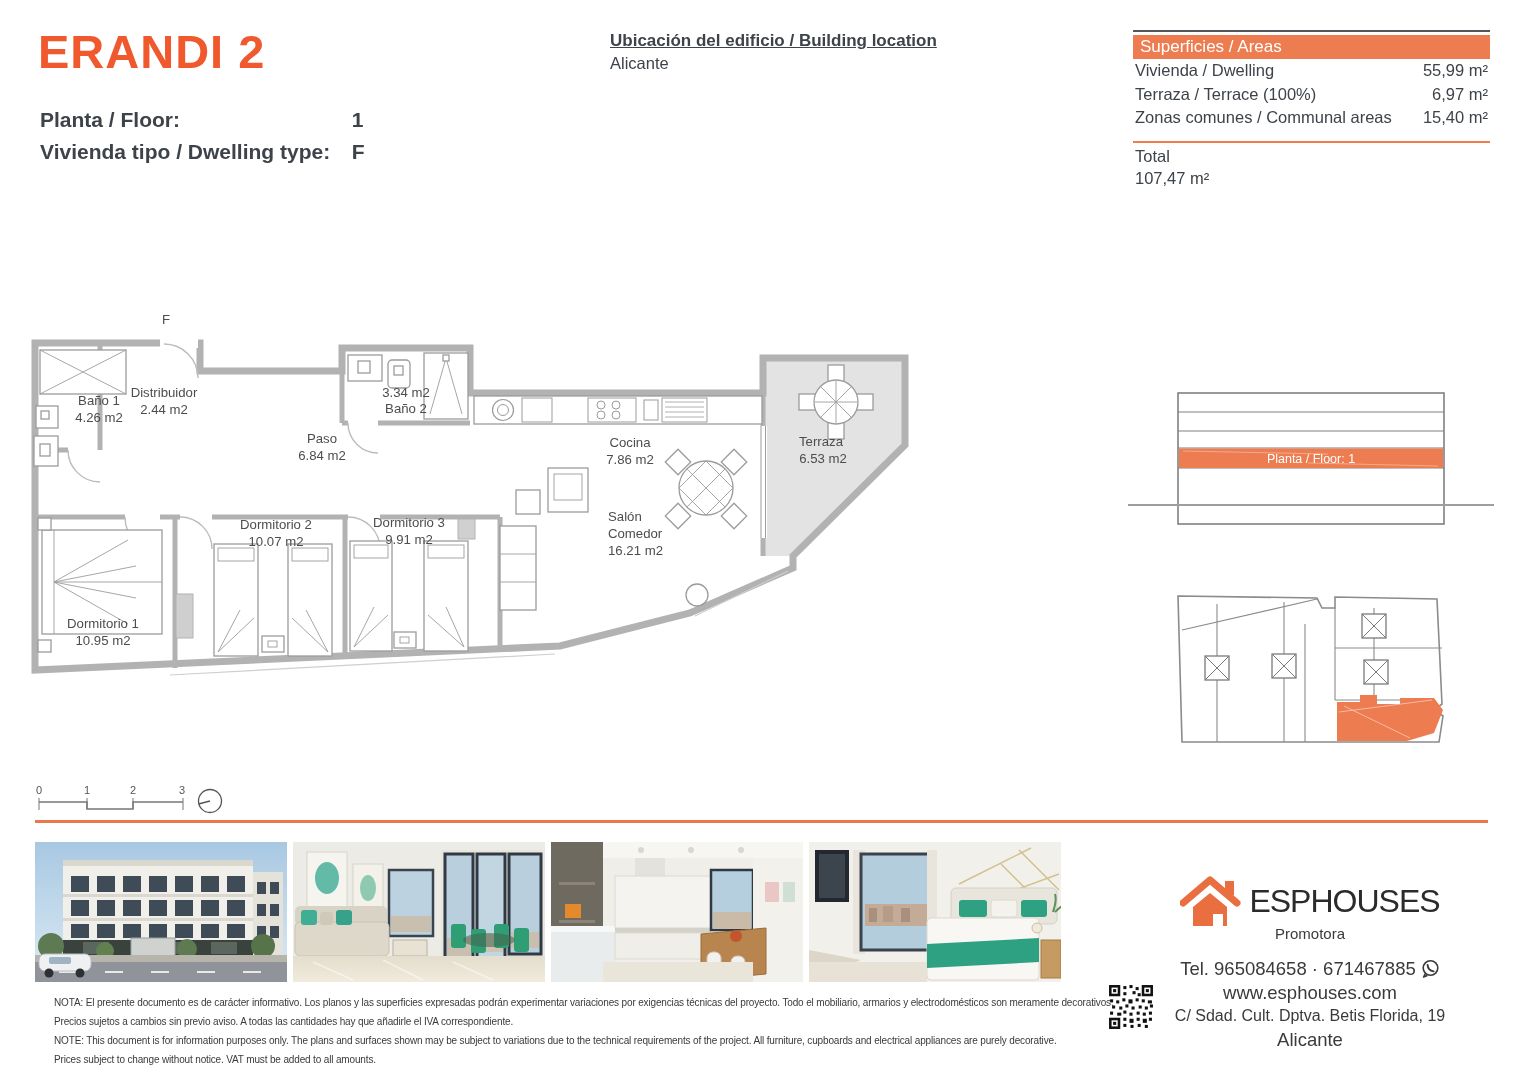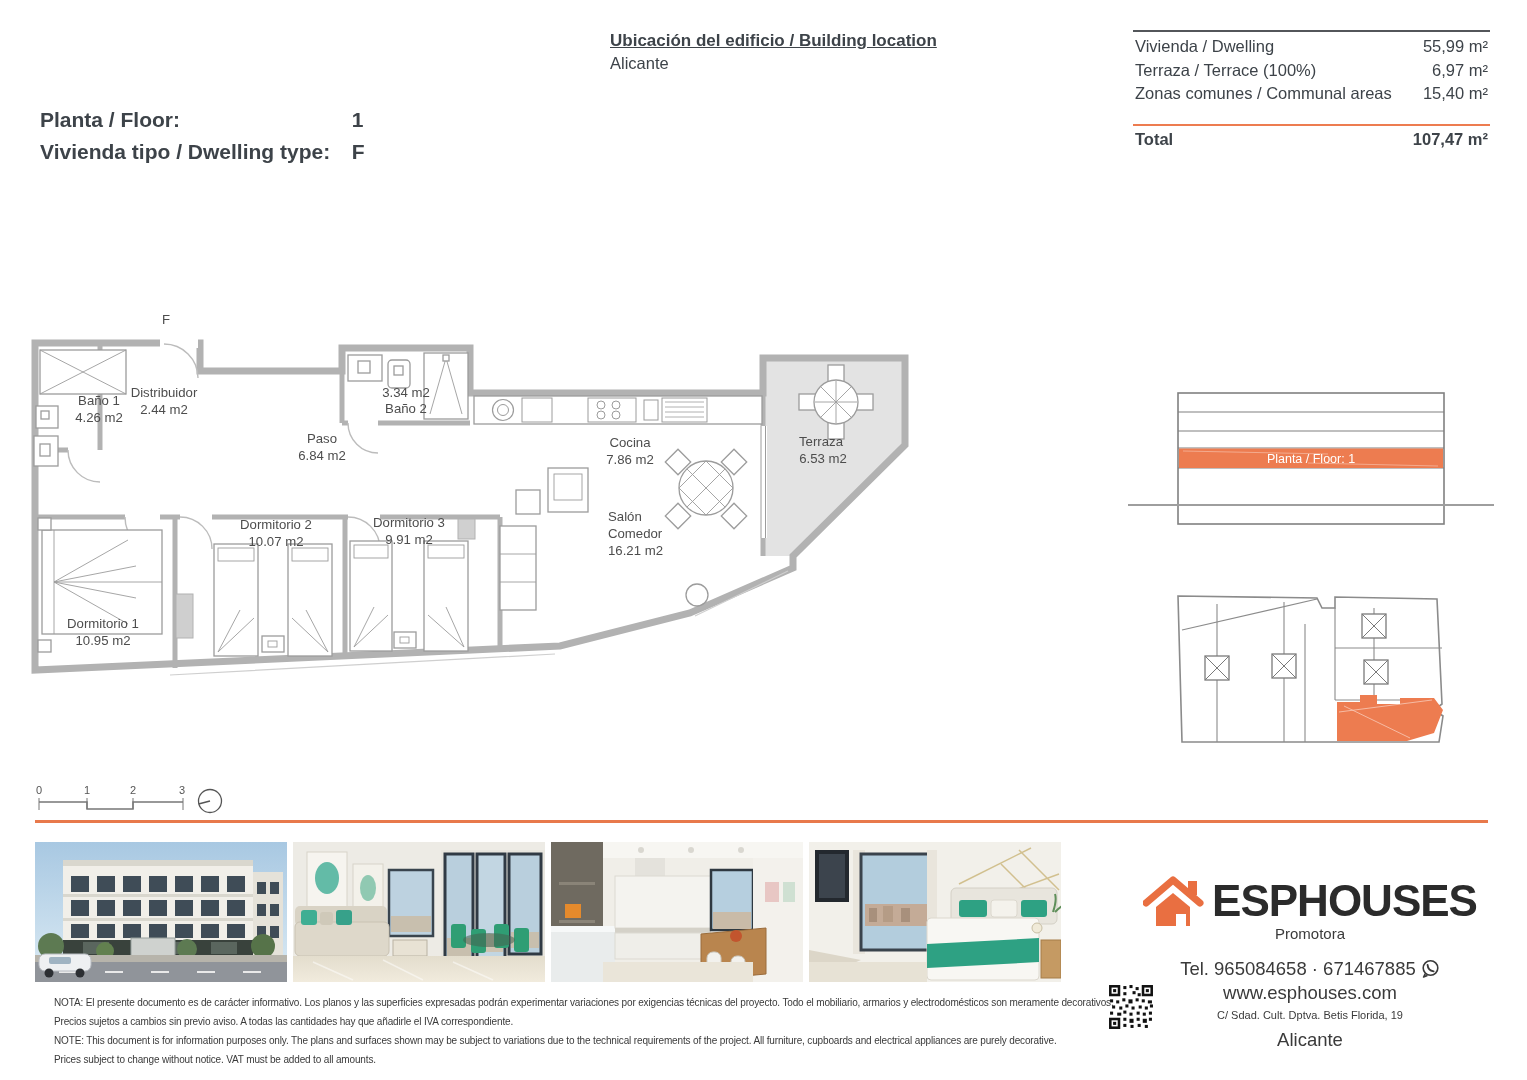--- a/index.html
+++ b/index.html
@@ -13,67 +13,69 @@
   .spec-label{display:inline-block;width:306px;}
   .loc{left:610px;top:30px;font-size:16.5px;color:#3D4349;line-height:22px;}
   .loc-title{font-weight:700;text-decoration:underline;font-size:17px;}
 
   
   .areas{left:1133px;top:30px;width:357px;font-size:16.5px;color:#3D4349;}
   .areas-topline{border-top:2.5px solid #53565A;margin-bottom:3px;}
   .areas-header{background:#ED7C50;color:#ffffff;padding:1px 7px;font-size:17px;line-height:22px;height:22px;}
   .area-row{display:flex;justify-content:space-between;padding:1px 2px;line-height:21.5px;}
   .area-total{display:flex;justify-content:space-between;padding:2px 2px;line-height:22px;
-              font-weight:700;border-top:2.5px solid #ED7C50;margin-top:18px;}
+              font-weight:400;border-top:2.5px solid #ED7C50;margin-top:11px;flex-direction:column;}
 
   
   .plan-svg{left:30px;top:298px;}
   .plan-text{font-size:13.2px;fill:#4d4d4d;}
   .scalebar{left:35px;top:782px;}
   .divider{left:35px;top:820px;width:1453px;height:2.5px;background:#E8794B;}
   .section-svg{left:1128px;top:388px;}
   .siteplan-svg{left:1172px;top:592px;}
 
   
   .photos{left:35px;top:842px;display:flex;gap:6px;}
   .photo{width:252px;height:140px;overflow:hidden;margin:0;}
 
   
   .brand{left:1110px;top:874px;width:400px;text-align:center;color:#3A3A3A;}
   .brand-row{display:flex;align-items:center;justify-content:center;gap:5px;}
-  .brand-name{font-size:44px;font-weight:700;color:#2B2B2B;letter-spacing:-1px;}
+  .brand-name{font-size:32px;font-weight:400;color:#2B2B2B;letter-spacing:-1px;}
   .brand-sub{font-size:15px;margin-top:-3px;}
   .contact{margin-top:15px;font-size:18.5px;line-height:23.5px;}
-  .contact .addr{font-size:11px;}
+  .contact .addr{font-size:16px;}
   .qr{left:1108px;top:984px;}
 
   
   .notes{left:54px;top:993px;font-size:10px;letter-spacing:-0.15px;color:#3a3a3a;line-height:19px;white-space:nowrap;}
 </style>
 </head>
 <body>
 
 <div class="page">
 
+  <div class="abs title">ERANDI 2</div>
   <div class="abs spec" style="top:108px;">
     <span class="spec-label">Planta / Floor:</span>
     <span>1</span>
   </div>
   <div class="abs spec" style="top:140px;">
     <span class="spec-label">Vivienda tipo / Dwelling type:</span>
     <span>F</span>
   </div>
 
   <div class="abs loc">
     <div class="loc-title">Ubicación del edificio / Building location</div>
     <div>Alicante</div>
   </div>
 
   <div class="abs areas">
     <div class="areas-topline"></div>
+    <div class="areas-header">Superficies / Areas</div>
     <div class="area-row">
       <span>Vivienda / Dwelling</span>
       <span>55,99 m²</span>
     </div>
     <div class="area-row">
       <span>Terraza / Terrace (100%)</span>
       <span>6,97 m²</span>
     </div>
     <div class="area-row">
       <span>Zonas comunes / Communal areas</span>

